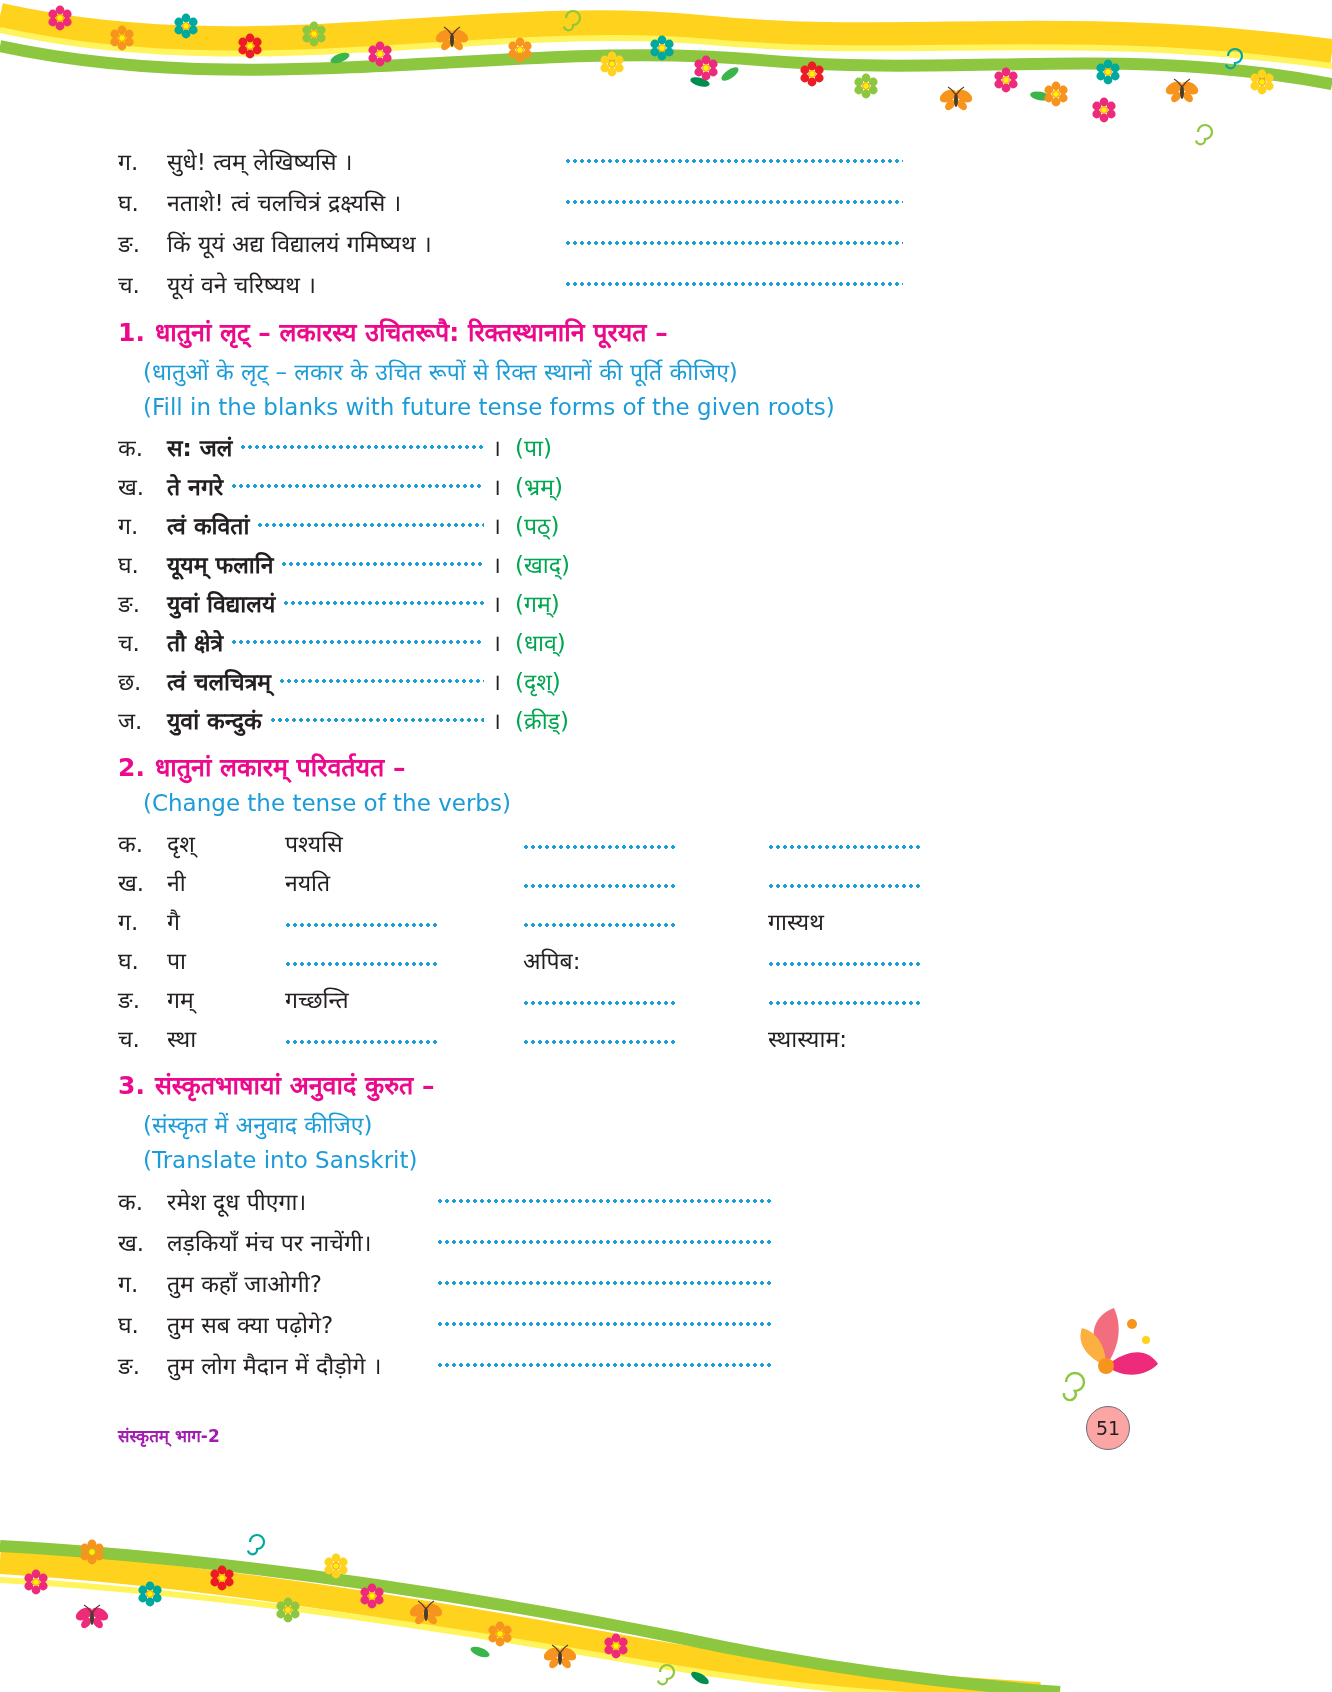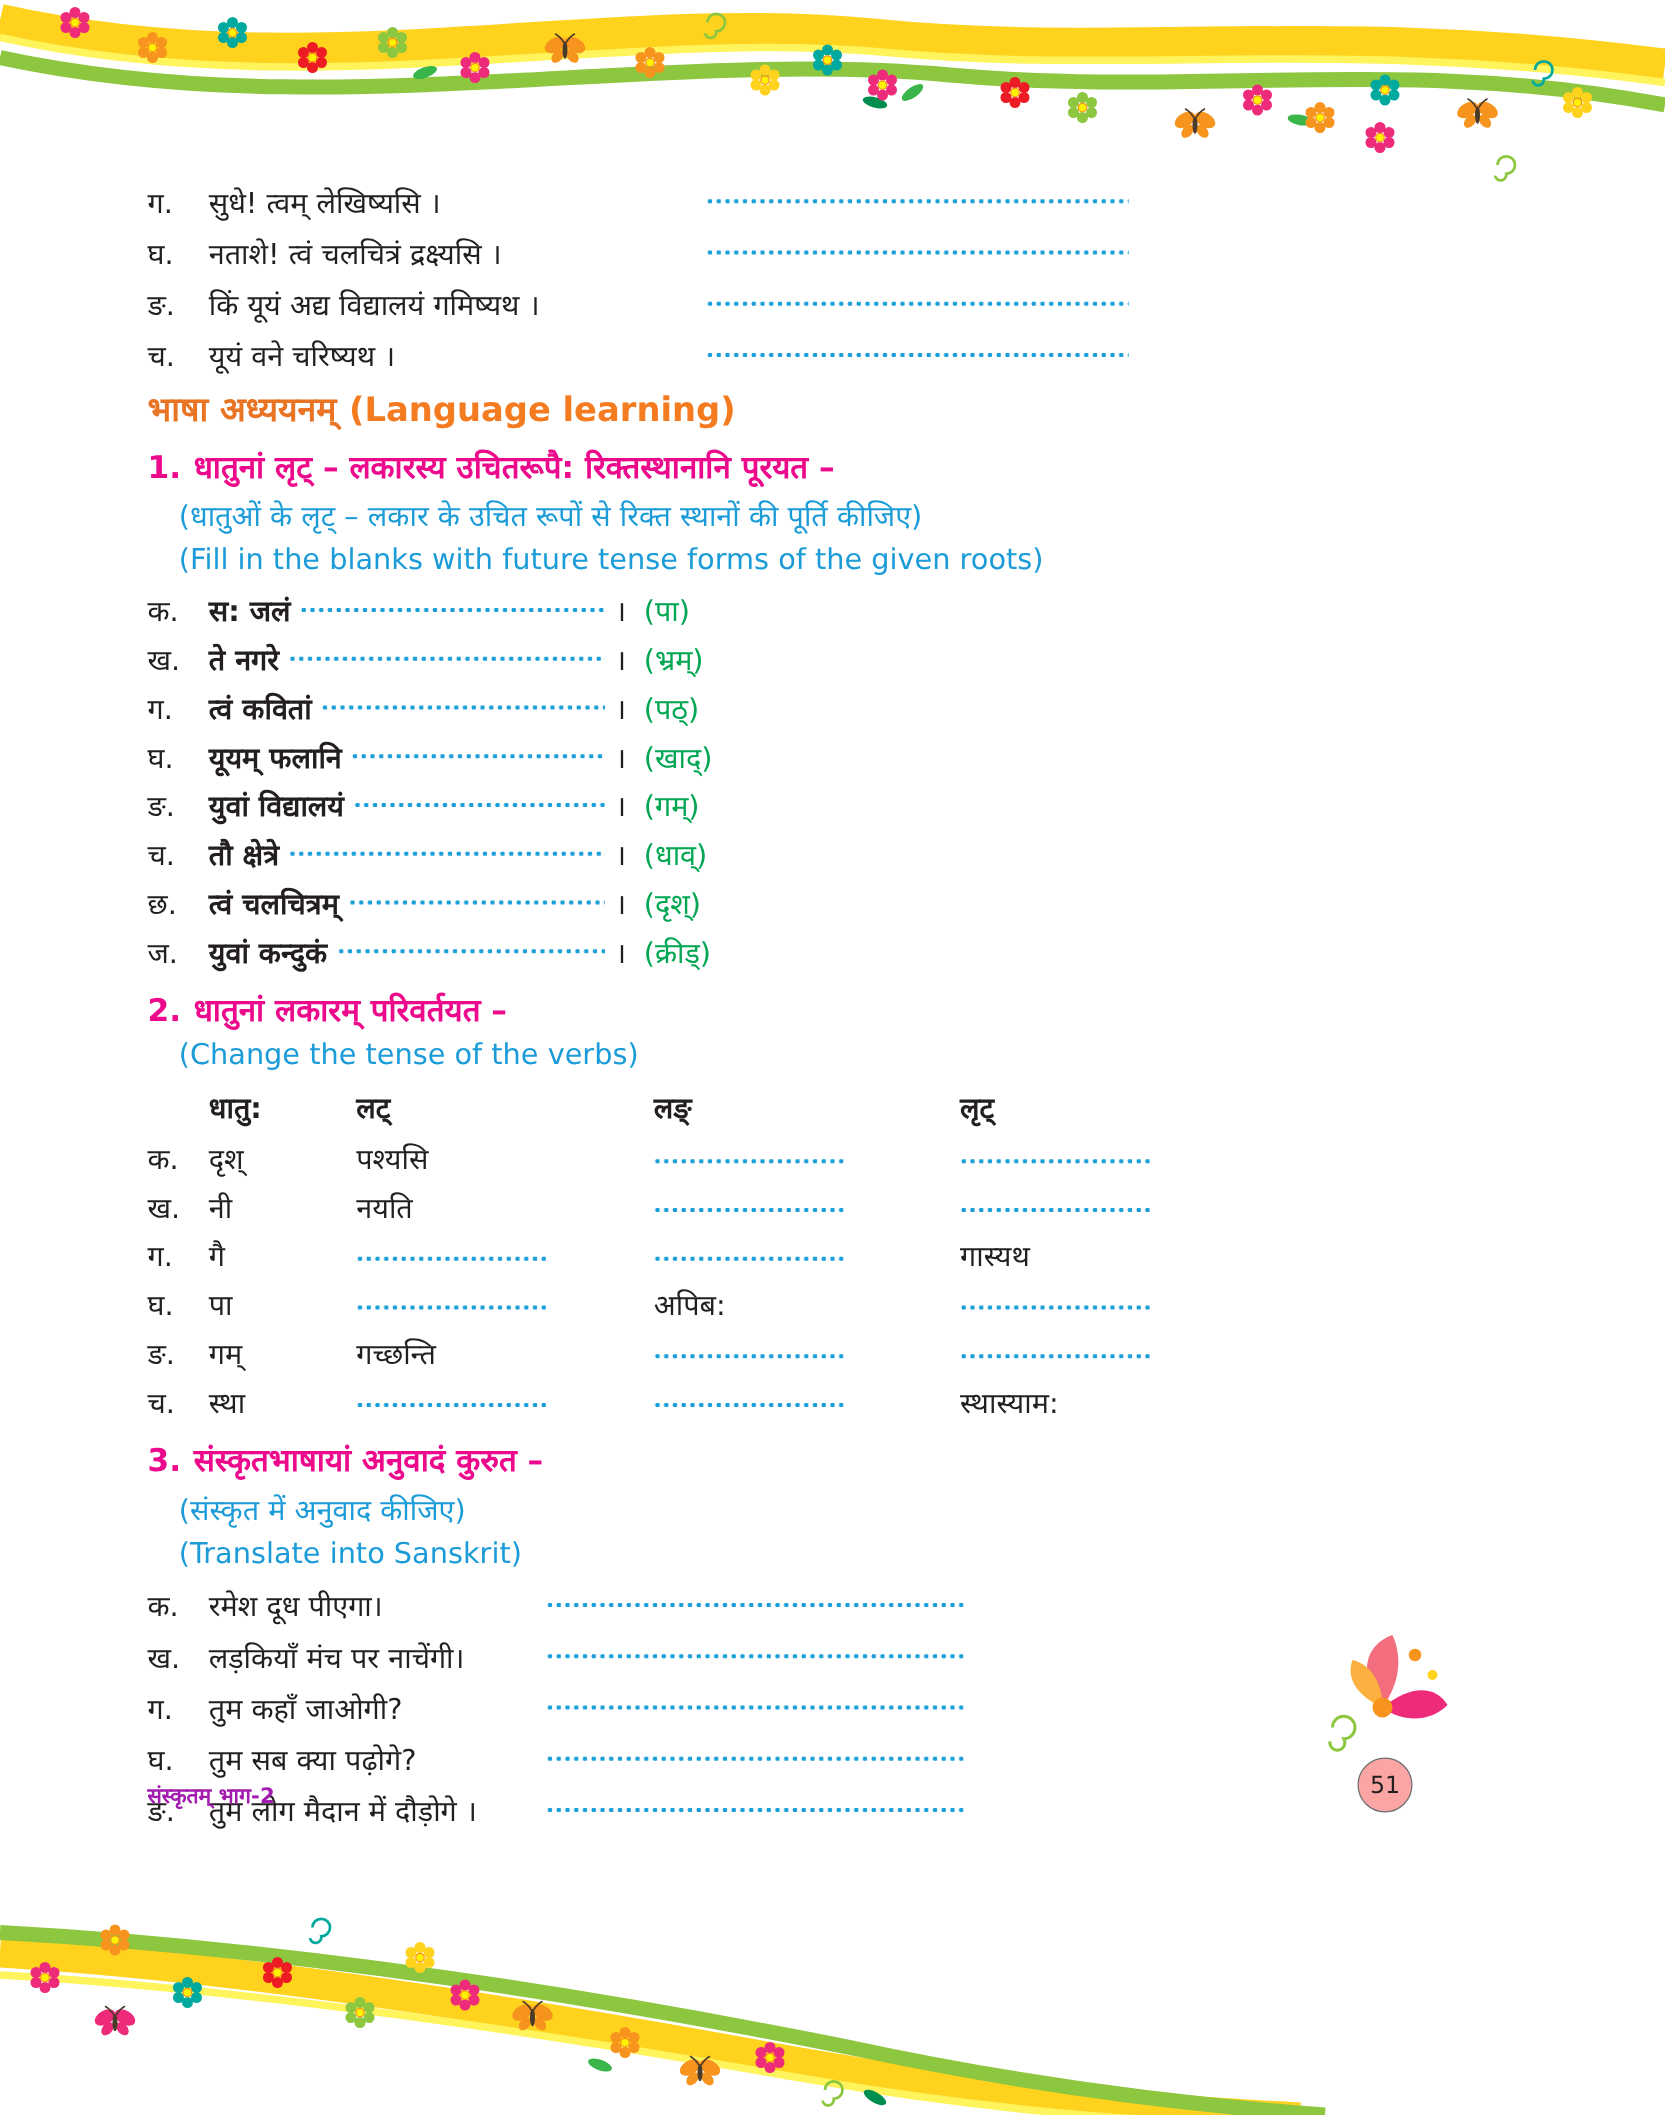--- a/index.html
+++ b/index.html
@@ -145,23 +145,20 @@
         <span class="txt">किं यूयं अद्य विद्यालयं गमिष्यथ ।</span>
         <span class="dots intro-dots"></span>
       </div>
       <div class="row intro-row">
         <span class="lbl">च.</span>
         <span class="txt">यूयं वने चरिष्यथ ।</span>
         <span class="dots intro-dots"></span>
       </div>
     </div>
 
-    <h2 class="lang-heading">
-      <span class="hn">भाषा अध्ययनम्</span><span>(Language learning)</span>
-    </h2>
 
     <div>
       <div class="ex-title">
         <span class="num">1.</span><span>धातुनां लृट् – लकारस्य उचितरूपै: रिक्तस्थानानि पूरयत –</span>
       </div>
       <div class="sub">(धातुओं के लृट् – लकार के उचित रूपों से रिक्त स्थानों की पूर्ति कीजिए)</div>
       <div class="sub">(Fill in the blanks with future tense forms of the given roots)</div>
 
       <div class="row ex1-row">
         <span class="lbl">क.</span>
@@ -236,27 +233,20 @@
         <span class="root">(क्रीड्)</span>
       </div>
     </div>
 
     <div>
       <div class="ex-title">
         <span class="num">2.</span><span>धातुनां लकारम् परिवर्तयत –</span>
       </div>
       <div class="sub">(Change the tense of the verbs)</div>
 
-      <div class="t-row t-head">
-        <span class="lbl"></span>
-        <span class="c1 th">धातु:</span>
-        <span class="c2 th">लट्</span>
-        <span class="c3 th">लङ्</span>
-        <span class="c4 th">लृट्</span>
-      </div>
       <div class="t-row">
         <span class="lbl">क.</span>
         <span class="c1">दृश्</span>
         <span class="c2">पश्यसि</span>
         <span class="c3"><span class="dots t-dots"></span></span>
         <span class="c4"><span class="dots t-dots"></span></span>
       </div>
       <div class="t-row">
         <span class="lbl">ख.</span>
         <span class="c1">नी</span>

